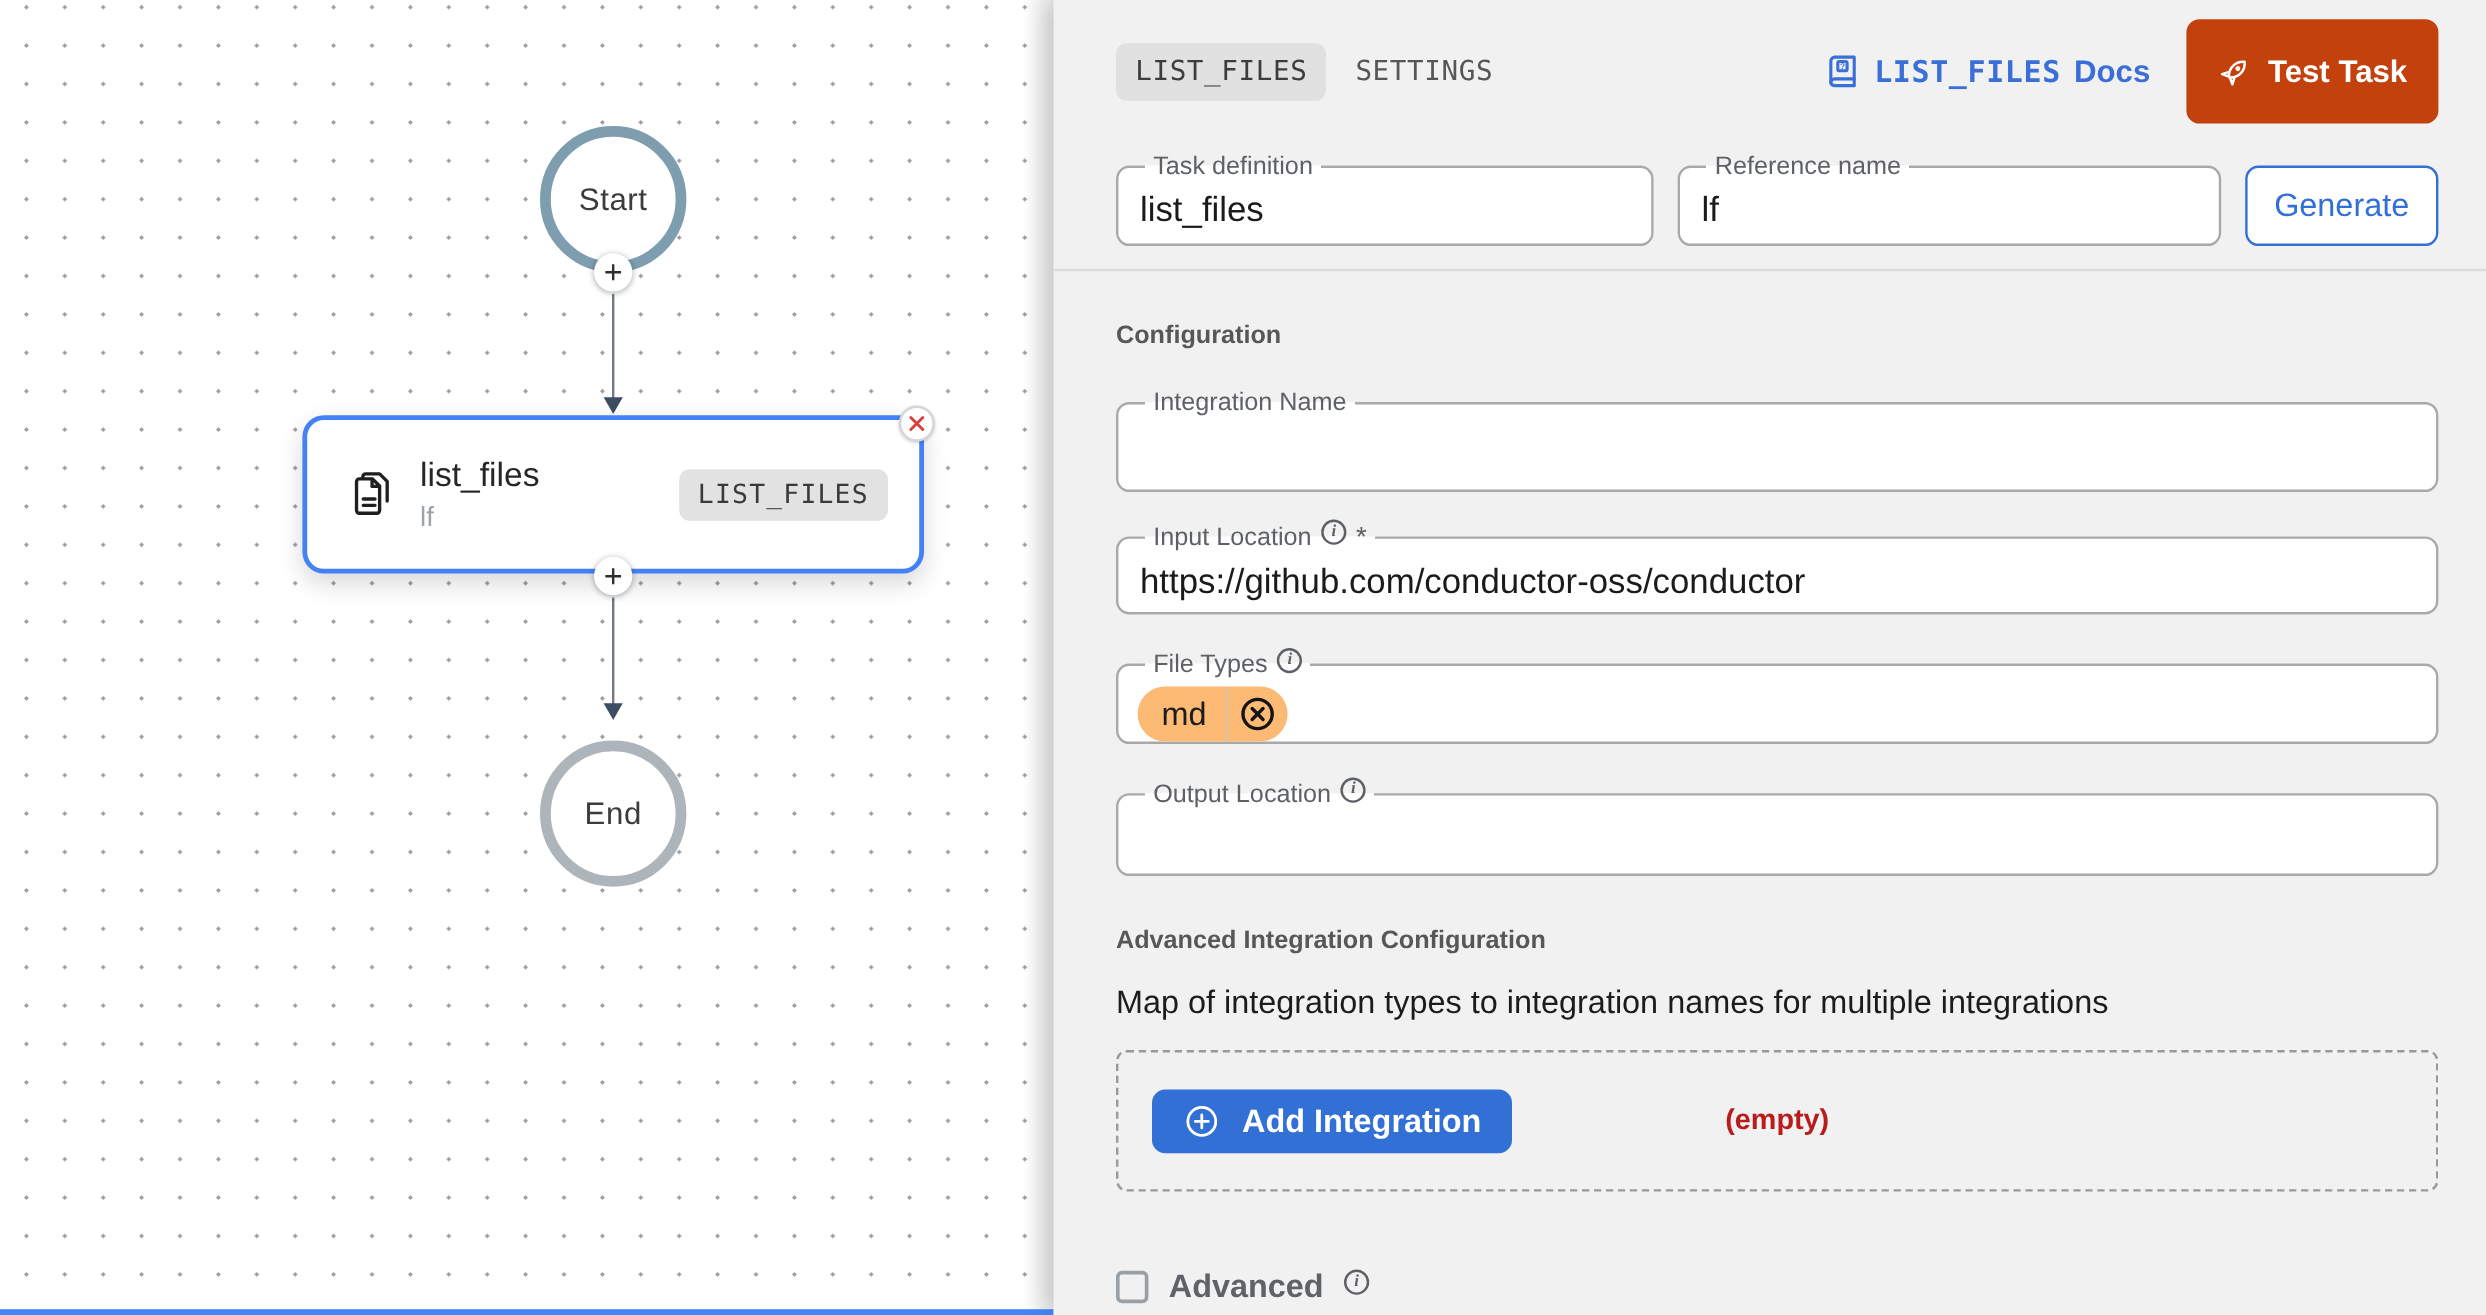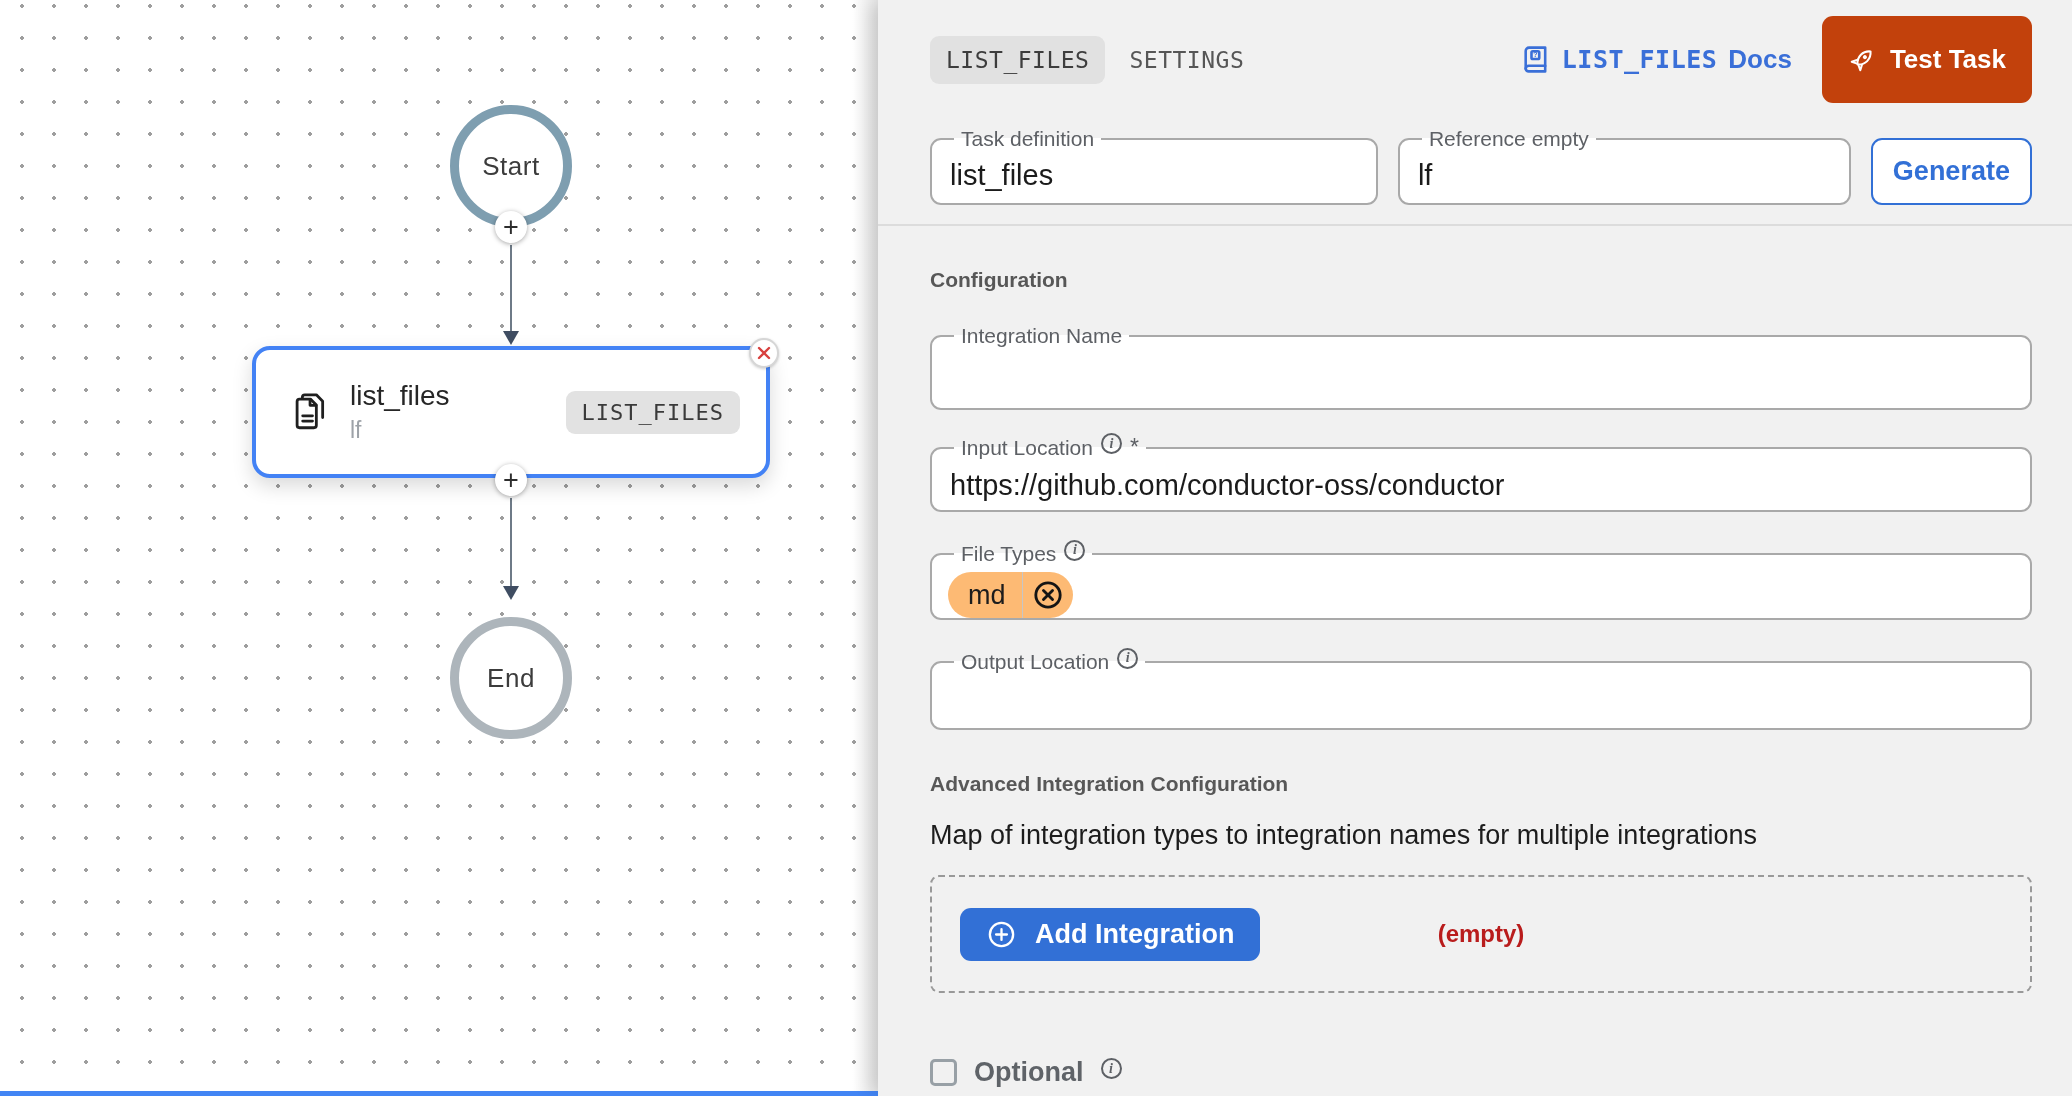--- a/index.html
+++ b/index.html
@@ -97,21 +97,21 @@
   fieldset.tf legend {
     font-size:21px; color:#5d6065; padding:0 7px; margin-left:6px; white-space:nowrap;
     display:inline-flex; align-items:center; gap:8px;
   }
   .tf-value { font-size:29px; color:#1b1b1b; padding:8px 2px 0; }
 
   .f-taskdef { width:450px; height:78px; }
   .f-ref { width:455px; height:78px; }
   .generate-btn {
     width:162px; height:67px; margin-top:11px; background:#fff; border:2px solid #3270d6;
-    border-radius:11px; color:#3270d6; font-size:27px; font-weight:bold;
+    border-radius:11px; color:#3270d6; font-size:27px; font-weight:normal;
     font-family:"Liberation Sans", sans-serif; cursor:pointer;
   }
   .header-divider { margin-top:19px; height:2px; background:#dcdcdc; }
 
   .panel-content { padding:0 40px 0 52px; }
   .section-heading { margin-top:42px; font-size:21px; font-weight:bold; color:#575757; }
 
   .f-integration { height:86px; margin-top:32px; }
   .f-inputloc { height:78px; margin-top:24px; }
   .f-filetypes { height:78px; margin-top:30px; }
@@ -242,21 +242,21 @@
       <div class="header-row-2">
         <fieldset class="tf f-taskdef">
           <legend>
               <span>Task definition</span>
             </legend>
           <div class="tf-value">list_files</div>
         </fieldset>
 
         <fieldset class="tf f-ref">
           <legend>
-              <span>Reference empty</span>
+              <span>Reference name</span>
             </legend>
           <div class="tf-value">lf</div>
         </fieldset>
 
         <button class="generate-btn">Generate</button>
       </div>
     </div>
 
     <div class="header-divider"></div>
 
@@ -314,19 +314,19 @@
             <circle cx="12" cy="12" r="9"></circle>
             <path d="M12 7.8v8.4M7.8 12h8.4"></path>
           </svg>
           <span>Add Integration</span>
         </button>
         <span class="empty-text">(empty)</span>
       </div>
 
       <div class="optional-row">
         <span class="checkbox"></span>
-        <span class="optional-label">Optional</span>
+        <span class="optional-label">Advanced</span>
         <span class="info-icon">i</span>
       </div>
 
     </div>
   </div>
 </div>
 
 </body></html>

